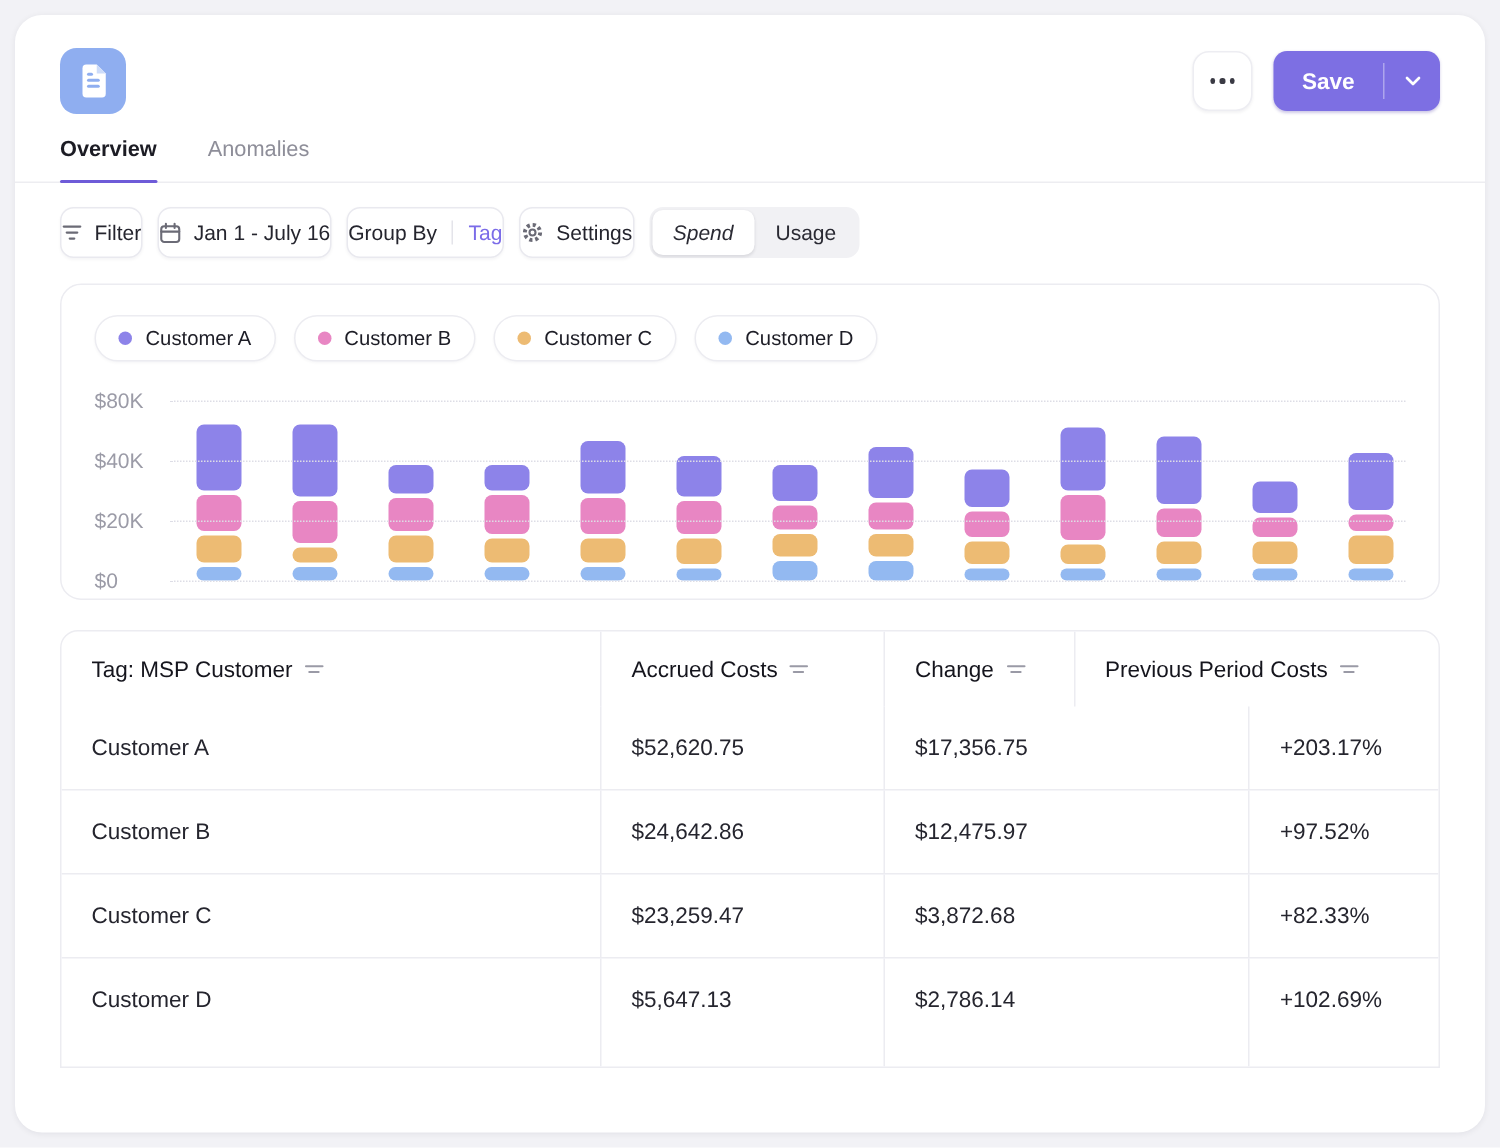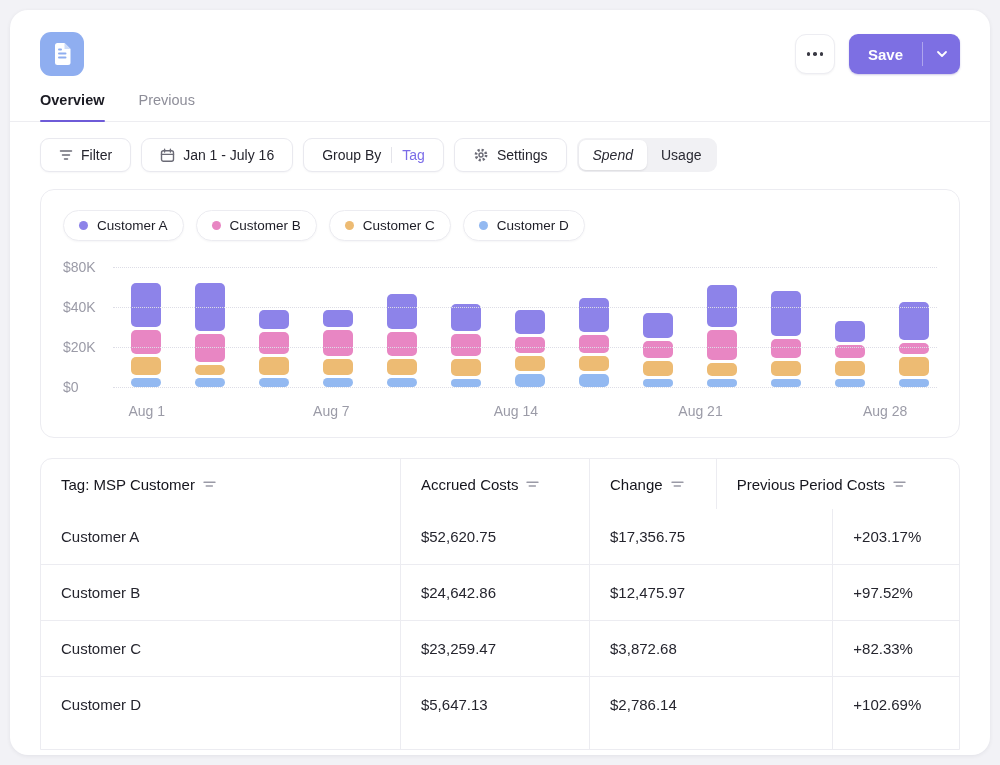--- a/index.html
+++ b/index.html
@@ -30,21 +30,21 @@
   .save-btn { border:none; background:transparent; color:#fff; font-size:15px; font-weight:600; padding:0 19px; cursor:pointer; font-family:inherit; }
   .save-divider { width:1px; background:rgba(255,255,255,.38); margin:8px 0; }
   .save-caret { border:none; background:transparent; width:37px; display:grid; place-items:center; cursor:pointer; }
   
   .tabs { display:flex; gap:34px; padding:0 30px; margin-top:16px; border-bottom:1px solid #ededf1; }
   .tab { padding-bottom:13px; font-size:14.5px; color:#8e8e99; cursor:pointer; position:relative; }
   .tab.active { color:#1c1c24; font-weight:600; }
   .tab.active::after { content:""; position:absolute; left:0; right:0; bottom:-1px; height:2.5px; background:#6e5bd8; border-radius:2px; }
   
   .toolbar { display:flex; align-items:center; gap:10px; padding:16px 30px 0 30px; }
-  .tbtn { height:34px; padding:0 18px; background:#fff; border:1px solid #e9e9ef; border-radius:9px;
+  .tbtn { height:34px; padding:0 0; background:#fff; border:1px solid #e9e9ef; border-radius:9px;
     box-shadow:0 1px 2px rgba(20,20,40,.04); display:inline-flex; align-items:center; gap:8px;
     font-size:14px; color:#25252e; cursor:pointer; font-family:inherit; }
   .tbtn .vdiv { width:1px; height:16px; background:#e4e4ea; margin:0 2px; }
   .tag-val { color:#7b6ce8; }
   .segmented { height:34px; background:#f1f1f4; border-radius:9px; padding:2px; display:flex; align-items:stretch; }
   .segment { display:flex; align-items:center; padding:0 14px; font-size:14px; color:#2a2a33; border-radius:7px; cursor:pointer; }
   .segment.active { background:#fff; box-shadow:0 1px 2px rgba(20,20,40,.10); font-weight:500;font-style:italic; }
   
   .chart-card { margin:17px 30px 20px 30px; border:1px solid #ececf1; border-radius:14px; padding:20px 22px 12px 22px; background:#fff; }
   .legend { display:flex; gap:12px; margin-bottom:26px; }
@@ -105,21 +105,21 @@
           <svg width="12" height="8" viewBox="0 0 12 8">
               <path d="M2 2l4 4 4-4" stroke="#fff" stroke-width="1.8" fill="none" stroke-linecap="round" stroke-linejoin="round"></path>
             </svg>
         </button>
       </div>
     </div>
   </div>
 
   <div class="tabs">
     <div class="tab active">Overview</div>
-    <div class="tab">Previous</div>
+    <div class="tab">Anomalies</div>
   </div>
 
   <div class="toolbar">
     <button class="tbtn">
       <svg width="14" height="12" viewBox="0 0 14 12">
           <path d="M1.5 2h11M3.5 6h7M5.5 10h3" stroke="#6b6b76" stroke-width="1.5" stroke-linecap="round"></path>
         </svg>
       <span>Filter</span>
     </button>
     <button class="tbtn">
@@ -253,27 +253,20 @@
               <div class="bar-seg" style="height: 11.4px; background: rgb(232, 134, 195);"></div>
               <div class="bar-seg" style="height: 38px; background: rgb(141, 131, 233);"></div>
             </div>
           </div>
       <div class="gridline" style="top: 0px;"></div>
           <div class="gridline" style="top: 40px;"></div>
           <div class="gridline" style="top: 80px;"></div>
           <div class="gridline" style="top: 120px;"></div>
         </div>
     </div>
-    <div class="x-axis" id="xAxis">
-        <div class="x-tick" style="left: 4.1%;">Aug 1</div>
-        <div class="x-tick" style="left: 26.5%;">Aug 7</div>
-        <div class="x-tick" style="left: 48.9%;">Aug 14</div>
-        <div class="x-tick" style="left: 71.3%;">Aug 21</div>
-        <div class="x-tick" style="left: 93.7%;">Aug 28</div>
-      </div>
   </div>
 
   <div class="table">
     <div class="trow thead" id="tableHead">
         <div class="tcell c0">
           <span>Tag: MSP Customer</span>
           <svg class="sort-ico" width="13" height="10" viewBox="0 0 13 10">
             <path d="M1 3.2h11M3.2 7h6.2" stroke="#9a9aa6" stroke-width="1.4" stroke-linecap="round"></path>
           </svg>
         </div>

